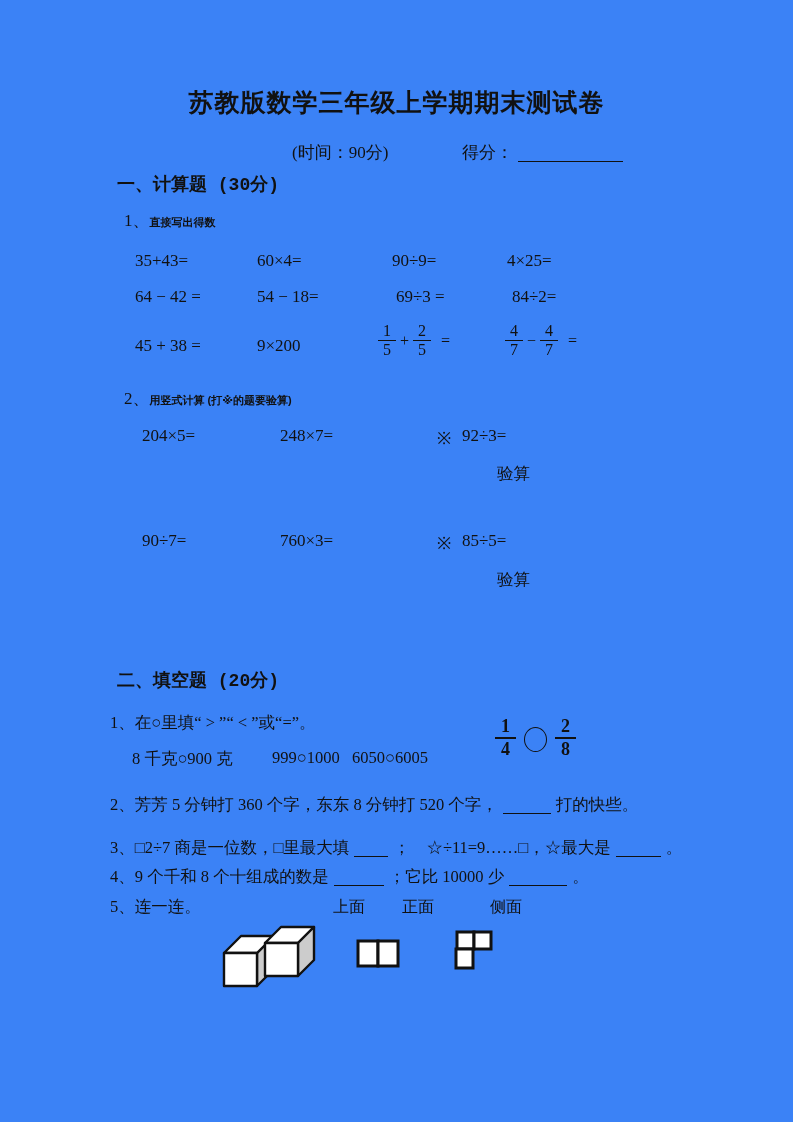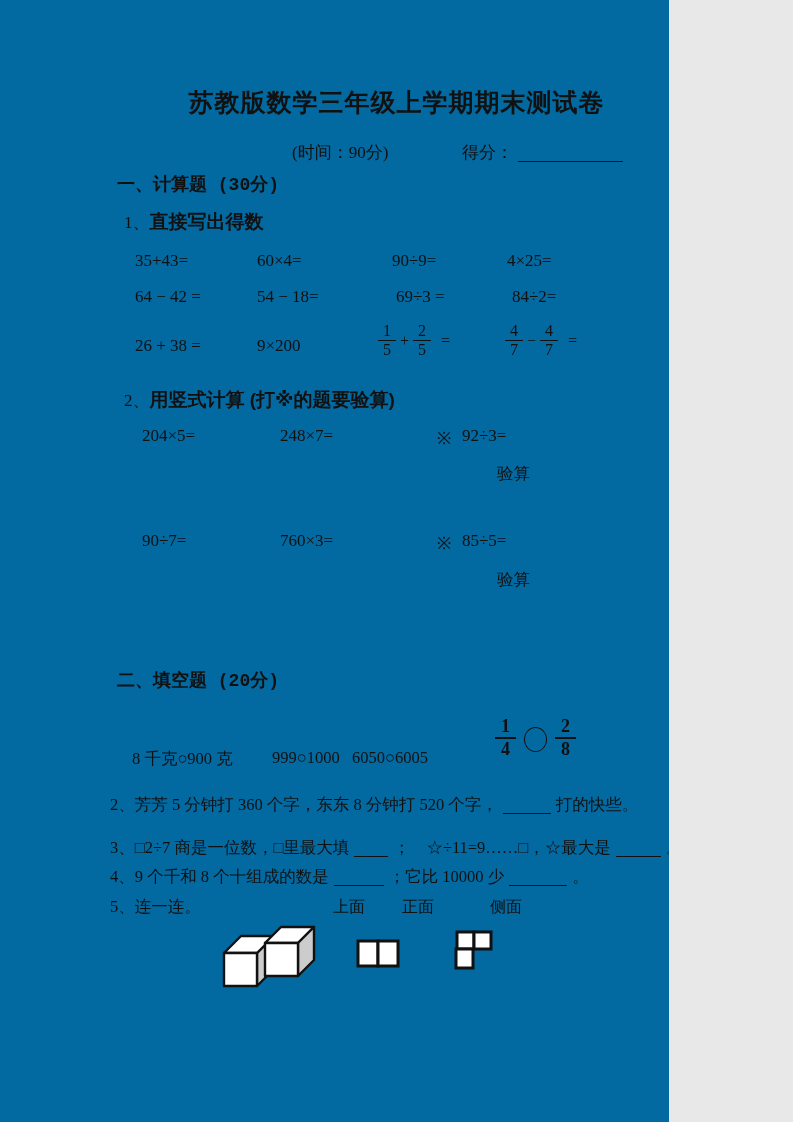--- a/index.html
+++ b/index.html
@@ -1,39 +1,39 @@
 <!DOCTYPE html>
 <html><head>
 <meta charset="utf-8">
 <style>
   html,body{margin:0;padding:0;background:#e8e8e8;}
   .page{
     position:relative;
-    width:669px;height:1122px;
-    background:#0369a1;
+    width:793px;height:1122px;
+    background:#3b82f6;
     font-family:"Liberation Serif","DejaVu Serif",serif;
     color:#111;
     overflow:hidden;
   }
   .abs{position:absolute;white-space:nowrap;}
   .title{
     position:absolute;left:0;top:86px;width:793px;
     text-align:center;font-size:25px;font-weight:700;margin:0;
     font-family:"Liberation Sans","DejaVu Sans",sans-serif;
     letter-spacing:1px;
   }
   .meta{font-size:17px;}
   .h-sec{
     font-family:Liberation Mono, monospace;
     font-weight:700;font-size:18px;
   }
   .h-sub-num{font-size:17px;}
   .h-sub{
     font-family:"Liberation Sans","DejaVu Sans",sans-serif;
-    font-weight:700;font-size:19px;
+    font-weight:700;font-size:11px;
   }
   .eq{font-size:17px;}
   .body-txt{font-size:16.5px;}
   .blank{
     display:inline-block;
     border-bottom:1.5px solid #111;
     height:1.02em;
     vertical-align:text-bottom;
     margin:0 5px;
   }
@@ -78,21 +78,21 @@
   <span class="abs eq" style="left:135px;top:251px">35+43=</span>
   <span class="abs eq" style="left:257px;top:251px">60×4=</span>
   <span class="abs eq" style="left:392px;top:251px">90÷9=</span>
   <span class="abs eq" style="left:507px;top:251px">4×25=</span>
 
   <span class="abs eq" style="left:135px;top:287px">64 − 42 =</span>
   <span class="abs eq" style="left:257px;top:287px">54 − 18=</span>
   <span class="abs eq" style="left:396px;top:287px">69÷3 =</span>
   <span class="abs eq" style="left:512px;top:287px">84÷2=</span>
 
-  <span class="abs eq" style="left:135px;top:336px">26 + 38 =</span>
+  <span class="abs eq" style="left:135px;top:336px">45 + 38 =</span>
   <span class="abs eq" style="left:257px;top:336px">9×200</span>
 
   <span class="abs frexpr" style="left:378px;top:322px">
     <span class="frac">
         <span class="num">1</span>
         <span class="den">5</span>
       </span>
     <span class="fop">+</span>
     <span class="frac">
         <span class="num">2</span>
@@ -125,20 +125,23 @@
   <span class="abs body-txt" style="left:497px;top:463px">验算</span>
 
   <span class="abs eq" style="left:142px;top:531px">90÷7=</span>
   <span class="abs eq" style="left:280px;top:531px">760×3=</span>
   <span class="abs star" style="left:437px;top:531px">※</span>
   <span class="abs eq" style="left:462px;top:531px">85÷5=</span>
   <span class="abs body-txt" style="left:497px;top:569px">验算</span>
 
   <div class="abs h-sec" style="left:117px;top:668px">二、填空题 (20分)</div>
 
+  <div class="abs body-txt" style="left:110px;top:712px">
+    <span>1、</span><span>在○里填“ &gt; ”“ &lt; ”或“=”。</span>
+  </div>
 
   <span class="abs cmp" style="left:495px;top:716px">
     <span class="frac">
         <span class="num">1</span>
         <span class="den">4</span>
       </span>
     <span class="cmp-circle"></span>
     <span class="frac">
         <span class="num">2</span>
         <span class="den">8</span>

